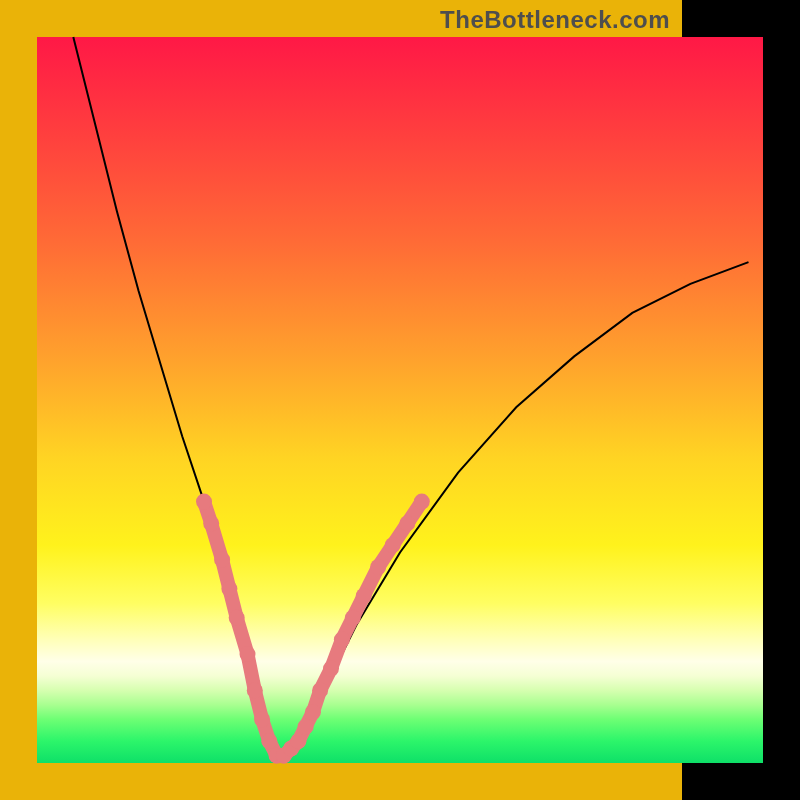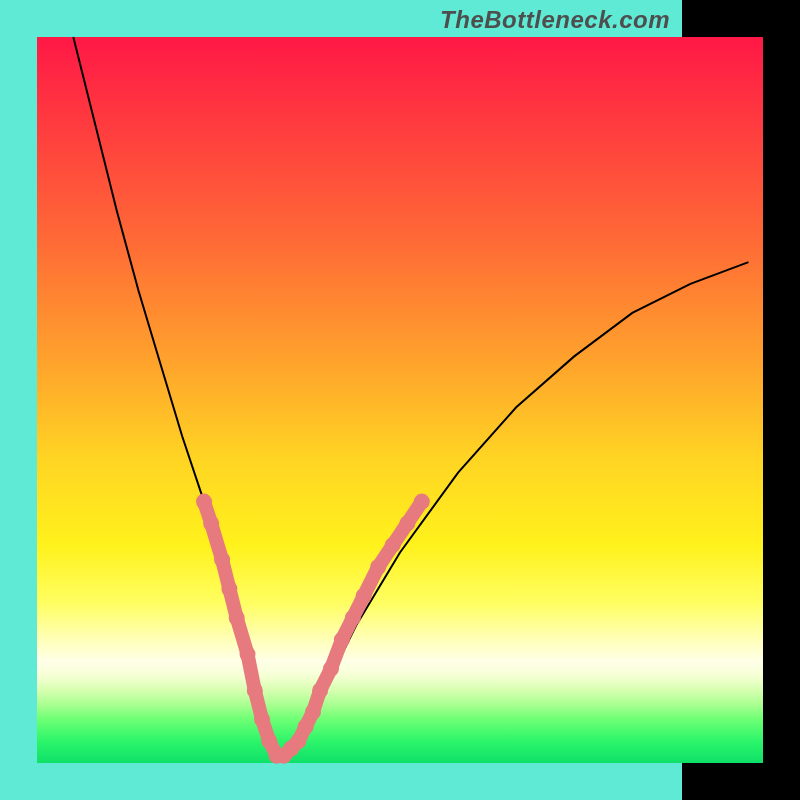--- a/index.html
+++ b/index.html
@@ -8,22 +8,21 @@
     width: 800px;
     height: 800px;
     background: #000;
     font-family: Arial, Helvetica, sans-serif;
     overflow: hidden;
   }
   .frame {
     position: relative;
     width: 682px;
     height: 800px;
-    background: #5eead4;
-    font-style: italic;
+    background: #eab308;
   }
   .watermark {
     position: absolute;
     top: 6px;
     right: 12px;
     color: #4e4e4e;
     font-size: 24px;
     font-weight: 600;
     letter-spacing: 0.5px;
     z-index: 5;

